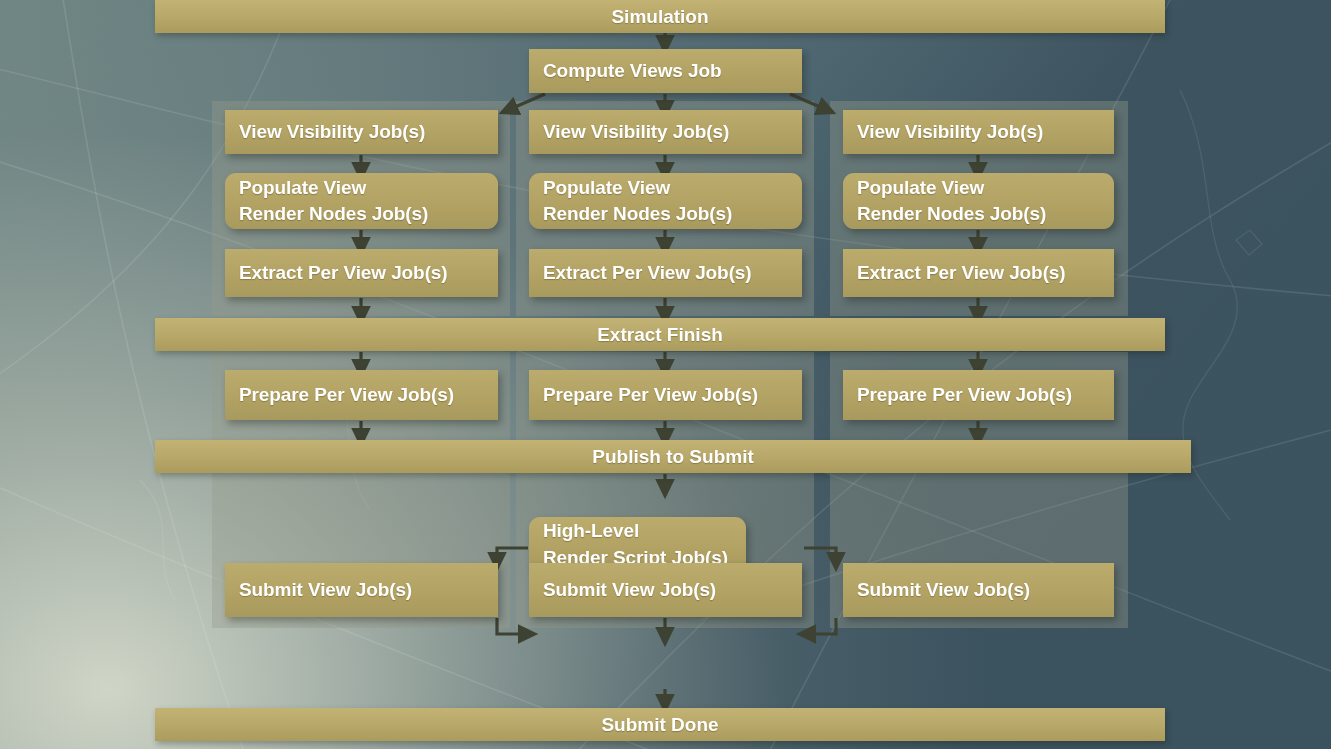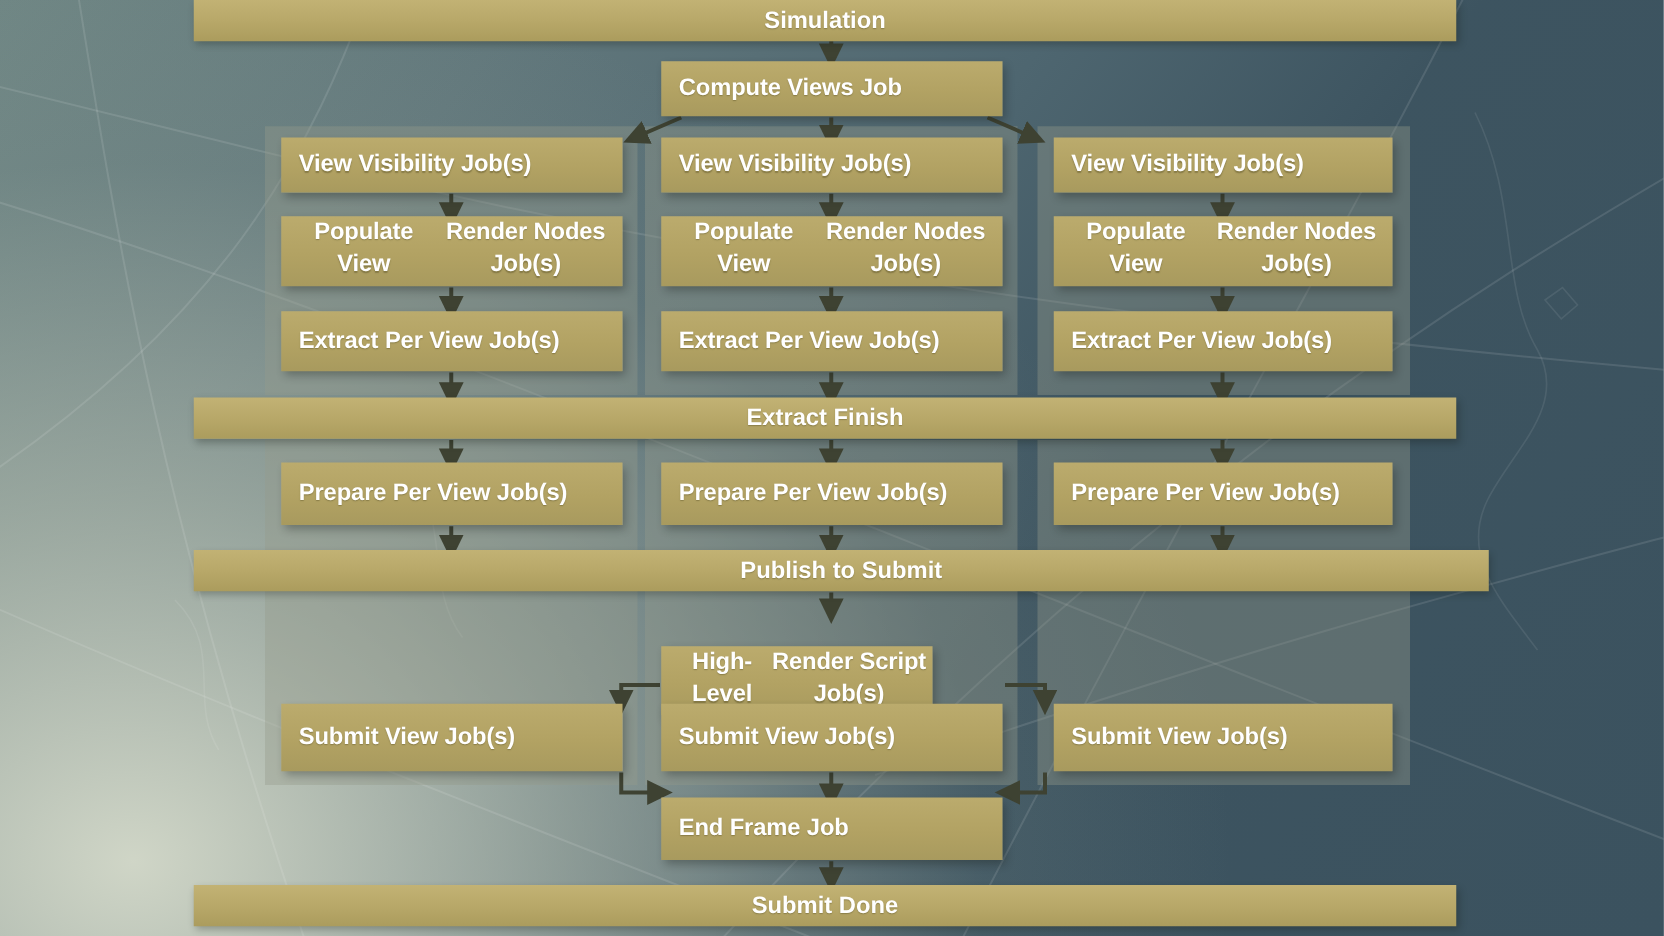--- a/index.html
+++ b/index.html
@@ -66,23 +66,24 @@
     font-size: 19px;
     display: flex;
     align-items: center;
     justify-content: center;
     box-sizing: border-box;
     text-shadow: 0 1px 1px rgba(60,55,20,0.35);
   }
 
   .multi {
     display: flex;
-    flex-direction: row;
+    flex-direction: column;
     justify-content: center;
     align-items: flex-start;
+    border-radius: 11px;
   }
 
   
   #arrows {
     position: absolute;
     inset: 0;
     pointer-events: none;
   }
   .arrowline {
     stroke: #3e4232;
@@ -226,23 +227,20 @@
 
   <div class="box pad multi" style="left:529px; top:517px; width:217px; height:55px;">
     <span>High-Level</span>
     <span>Render Script Job(s)</span>
   </div>
 
   <div class="box pad" style="left:529px; top:563px; width:273px; height:54px;">
     <span>Submit View Job(s)</span>
   </div>
 
-  <div class="box pad" style="left:529px; top:638px; width:273px; height:50px;">
-    <span>End Frame Job</span>
-  </div>
 
   <div class="box pad" style="left:843px; top:110px; width:271px; height:44px;">
     <span>View Visibility Job(s)</span>
   </div>
 
   <div class="box pad multi" style="left:843px; top:173px; width:271px; height:56px;">
     <span>Populate View</span>
     <span>Render Nodes Job(s)</span>
   </div>
 

